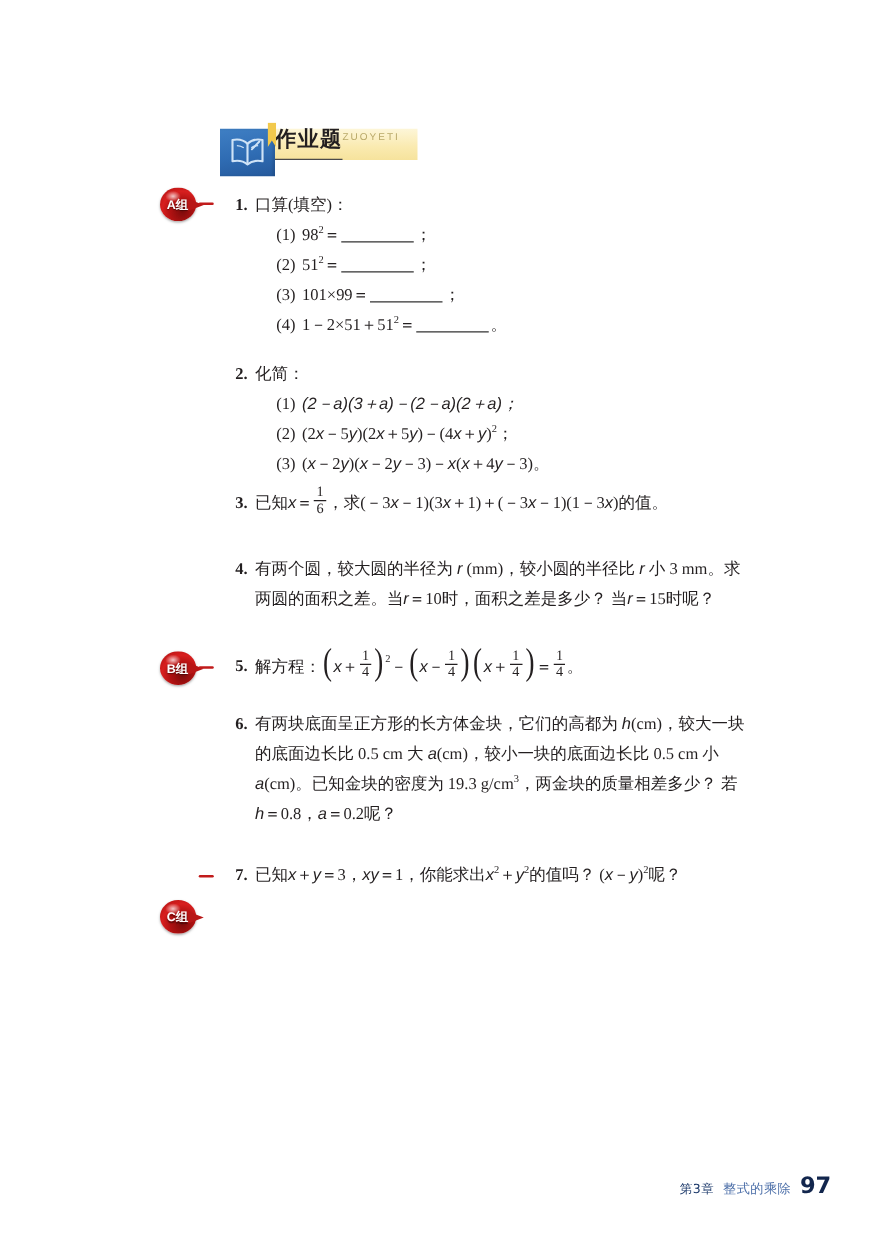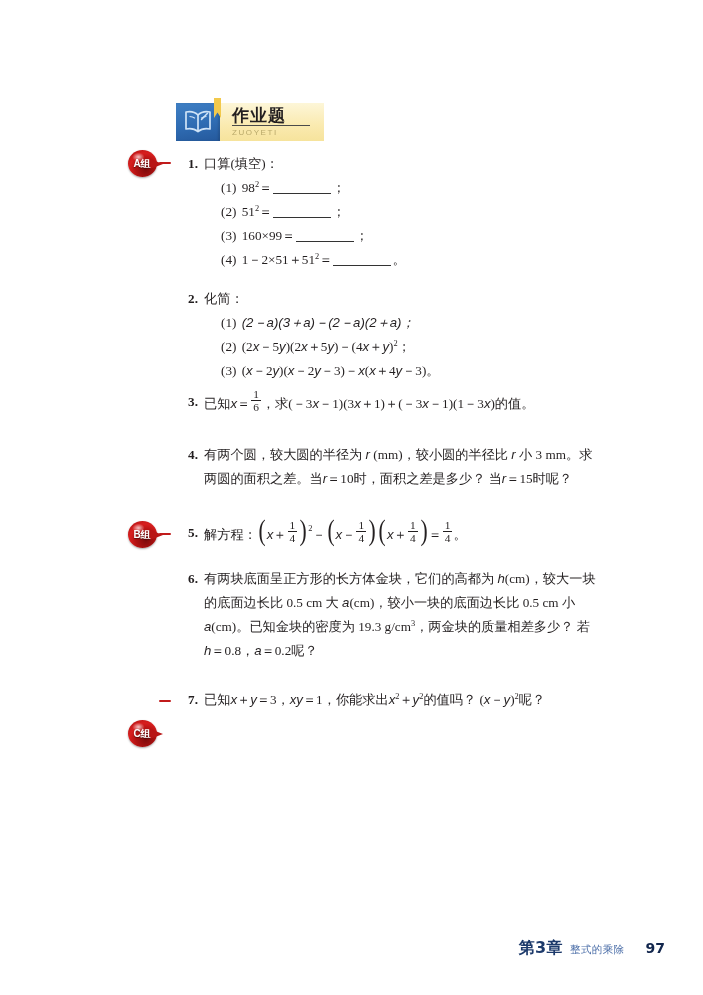--- a/index.html
+++ b/index.html
@@ -47,26 +47,26 @@
     left: 38px;
     top: -5px;
     width: 7px;
     height: 20px;
     background: #f2c94c;
     clip-path: polygon(0 0, 100% 0, 100% 100%, 50% 72%, 0 100%);
     z-index: 3;
   }
   .banner-plate {
     background: linear-gradient(180deg, #fdf6d8 0%, #faeab0 58%, #f6e39c 100%);
-    padding: 0 14px 0 12px;
-    height: 38px;
+    padding: 0 14px 0 0;
+    height: 25px;
     position: relative;
     min-width: 78px;
     display: flex;
-    flex-direction: column;
+    flex-direction: row;
     justify-content: center;
   }
   .banner-title {
     font-family: "DejaVu Sans", sans-serif;
     font-weight: bold;
     font-size: 17px;
     letter-spacing: 1px;
     color: #231f20;
     line-height: 18px;
     padding-bottom: 1px;
@@ -213,35 +213,35 @@
   .footer {
     position: absolute;
     right: 38px;
     bottom: 36px;
     display: flex;
     align-items: baseline;
     gap: 7px;
     font-family: "DejaVu Sans", sans-serif;
   }
   .footer .chap {
-    font-size: 16px;
-    font-weight: bold;
+    font-size: 10px;
+    font-weight: normal;
     color: #1d3a6b;
     letter-spacing: .4px;
   }
   .footer .sect {
     font-size: 10.5px;
     color: #4b6ea8;
     letter-spacing: .4px;
   }
   .footer .pg {
-    font-size: 14px;
+    font-size: 18px;
     font-weight: bold;
     color: #12264d;
-    margin-left: 14px;
+    margin-left: 0;
   }
 </style>
 </head>
 <body>
 
 <div class="page">
 
   <div class="banner">
     <div class="banner-icon">
       <svg width="30" height="26" viewBox="0 0 30 26" aria-hidden="true">
@@ -273,21 +273,21 @@
       <span class="subitem indent1">
         <span class="sublabel">(1)</span>
         <span>98</span><sup>2</sup><span>＝</span><span class="blank"></span><span>；</span>
       </span>
       <span class="subitem indent1">
         <span class="sublabel">(2)</span>
         <span>51</span><sup>2</sup><span>＝</span><span class="blank"></span><span>；</span>
       </span>
       <span class="subitem indent1">
         <span class="sublabel">(3)</span>
-        <span>160×99</span><span>＝</span><span class="blank"></span><span>；</span>
+        <span>101×99</span><span>＝</span><span class="blank"></span><span>；</span>
       </span>
       <span class="subitem indent1">
         <span class="sublabel">(4)</span>
         <span>1－2×51＋51</span><sup>2</sup><span>＝</span><span class="blank"></span><span>。</span>
       </span>
     </div>
   </div>
 
   <div class="problem" style="top:287px;">
     <span class="pnum">2.</span>

